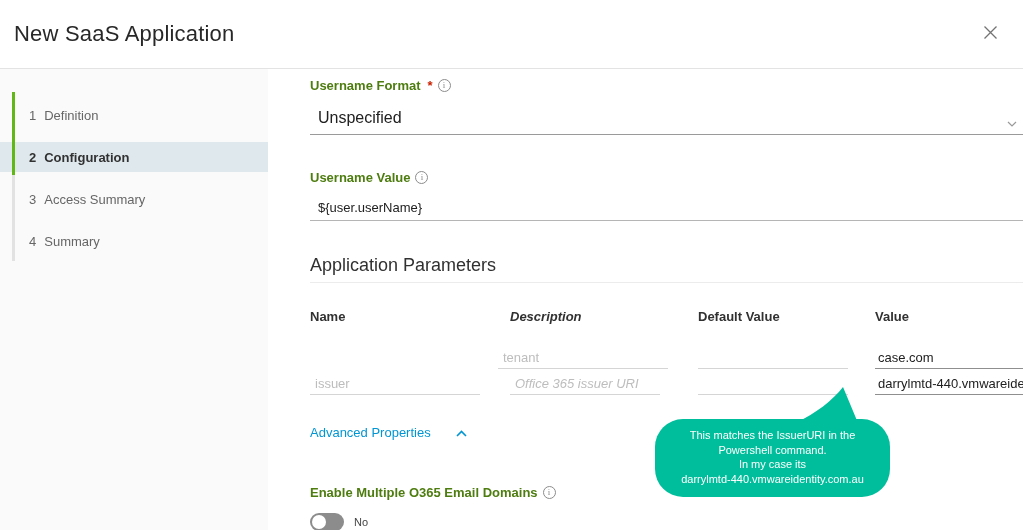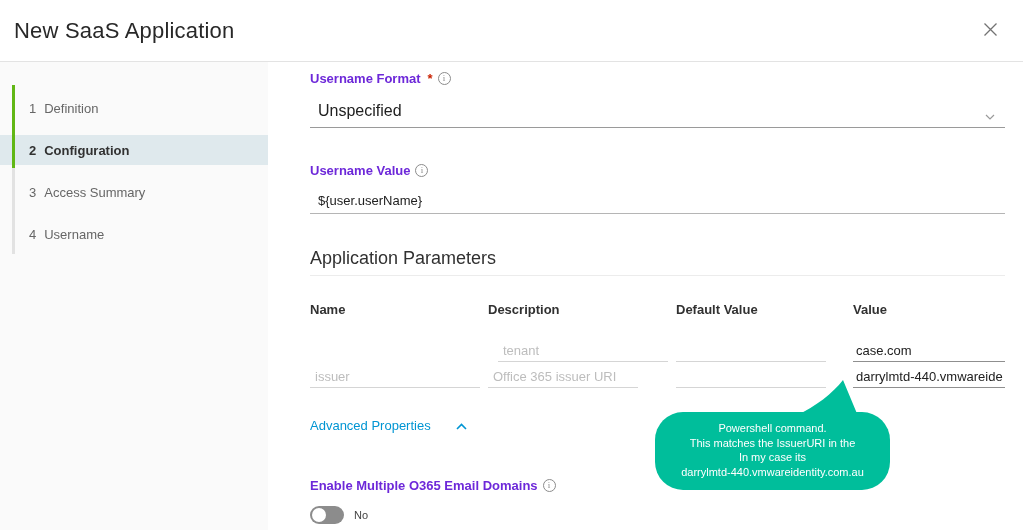--- a/index.html
+++ b/index.html
@@ -6,21 +6,21 @@
   html,body { width:1023px; height:530px; }
   body {
     font-family:"Liberation Sans", sans-serif;
     background:#fff; color:#313131; overflow:hidden;
     -webkit-font-smoothing:antialiased;
   }
   .dialog { width:1023px; height:530px; background:#fff; position:relative; }
 
   
   .header {
-    height:62px; display:flex; align-items:center; justify-content:space-between;
+    height:69px; display:flex; align-items:center; justify-content:space-between;
     padding:0 18px 0 14px; border-bottom:1px solid #e3e3e3; background:#fff;
   }
   .title { font-size:22px; font-weight:400; color:#282828; letter-spacing:.2px; }
   .close-btn { background:none; border:none; cursor:pointer; padding:6px; display:flex; }
 
   
   .body { display:flex; height:468px; position:relative; }
 
   
   .sidebar { width:268px; background:#fafafa; position:relative; flex:none; }
@@ -32,21 +32,21 @@
     font-size:13px; color:#666; cursor:pointer; gap:8px;
   }
   .step.active {
     height:30px; margin:6px 0; background:#dfe9ed; color:#313131; font-weight:700;
   }
 
   
   .content { flex:1; padding:8px 26px 0 42px; position:relative; }
 
   .label-row { display:flex; align-items:center; height:16px; gap:5px; }
-  .label { font-size:13px; font-weight:700; color:#6d28d9; }
+  .label { font-size:13px; font-weight:700; color:#4d7c0f; }
   .req { color:#c92100; font-weight:700; font-size:13px; margin-left:2px; }
   .info-icon {
     width:13px; height:13px; border:1px solid #8c8c8c; border-radius:50%;
     color:#8c8c8c; font-size:9px; line-height:11px; text-align:center;
     display:inline-block; font-style:normal; cursor:pointer; flex:none;
     font-family:"Liberation Serif", serif;
   }
 
   .select-row {
     margin-top:16px; position:relative; border-bottom:1px solid #9a9a9a;
@@ -61,22 +61,22 @@
   }
   .input-value { font-size:13px; color:#212121; }
 
   .section-heading { margin-top:34px; font-size:18px; font-weight:400; color:#313131; }
   .section-divider { margin-top:6px; border-bottom:1px solid #ececec; }
 
   .param-table { }
   .trow { display:flex; }
   .thead { margin-top:26px; }
   .th { font-size:13px; font-weight:700; color:#313131; }
-  .c1 { width:178px; flex:none; }
-  .c2 { width:188px; flex:none; }
+  .c1 { width:200px; flex:none; }
+  .c2 { width:188px; flex:none;font-style:italic; }
   .c3 { width:177px; flex:none; }
   .c4 { width:152px; flex:none; }
   .row1 { margin-top:26px;justify-content:flex-end; }
   .row2 { margin-top:7px; }
   .field {
     height:19px; font-size:13px; padding:0 0 3px 5px; white-space:nowrap;
     overflow:hidden; border-bottom:1px solid #d5d5d5; cursor:text;
   }
   .c1 .field { width:170px; }
   .c2 .field { width:150px; }
@@ -140,21 +140,21 @@
         <div class="step active">
           <span>2</span>
           <span>Configuration</span>
         </div>
         <div class="step">
           <span>3</span>
           <span>Access Summary</span>
         </div>
         <div class="step">
           <span>4</span>
-          <span>Username</span>
+          <span>Summary</span>
         </div>
       </div>
     </div>
 
     <div class="content">
 
       <div class="label-row">
         <span class="label">Username Format</span>
         <span class="req">*</span>
         <span class="info-icon">i</span>
@@ -238,20 +238,20 @@
       </div>
 
     </div>
 
     <span class="callout-tail">
       <svg width="75" height="40" viewBox="0 0 75 40">
           <path d="M58,3 C48,16 30,30 12,38 L73,39 Z" fill="#00be9b"></path>
         </svg>
     </span>
     <div class="callout">
+      <div>This matches the IssuerURI in the</div>
       <div>Powershell command.</div>
-      <div>This matches the IssuerURI in the</div>
       <div>In my case its</div>
       <div>darrylmtd-440.vmwareidentity.com.au</div>
     </div>
 
   </div>
 </div>
 
 </body></html>

